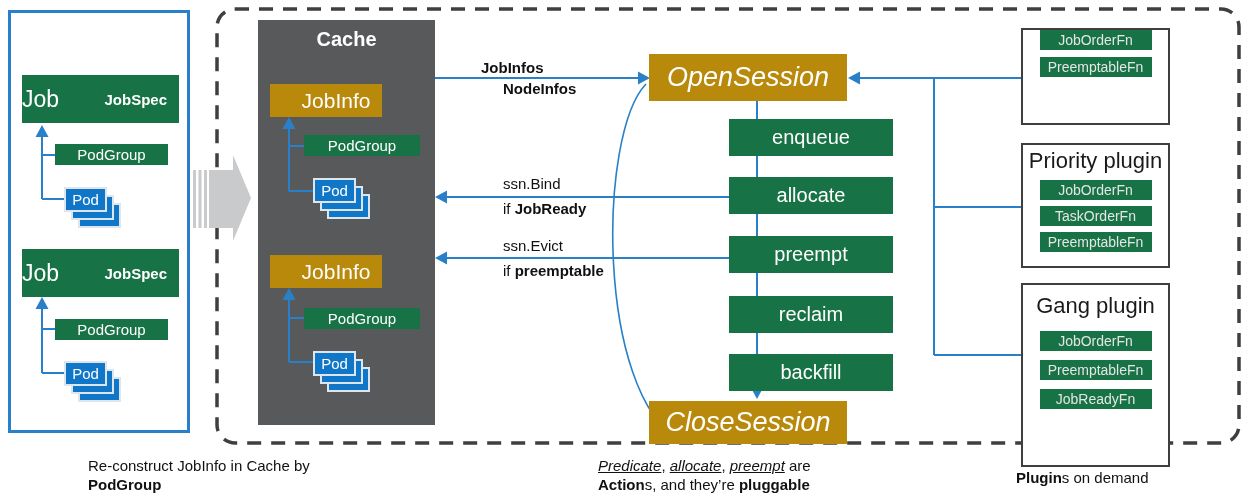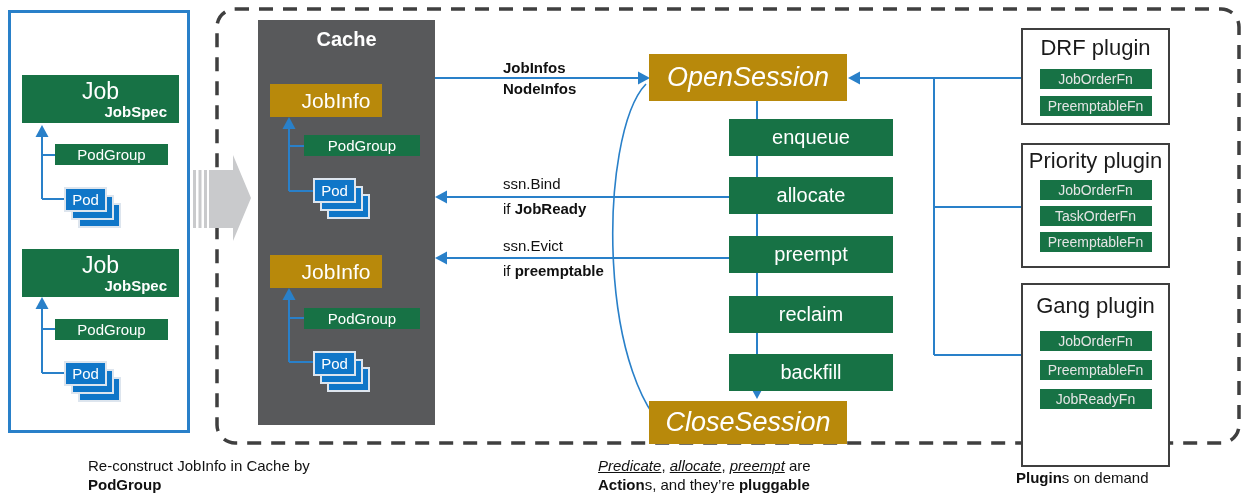--- a/index.html
+++ b/index.html
@@ -17,21 +17,21 @@
   
   .left-panel{left:8px;top:10px;width:182px;height:423px;border:3px solid var(--line);}
 
   
   .cache-panel{left:258px;top:20px;width:177px;height:405px;background:var(--cachegray);border:none;}
   .cache-title{position:absolute;left:258px;top:28px;width:177px;text-align:center;color:#fff;
                font-weight:bold;font-size:20px;z-index:3;}
 
   
   .jobbox{position:absolute;left:22px;width:157px;height:48px;background:var(--green);color:#fff;
-          display:flex;flex-direction:column;align-items:center;justify-content:center;z-index:3;}
+          display:flex;align-items:center;justify-content:center;z-index:3;}
   .jobtitle{font-size:23px;line-height:24px;}
   .jobspec{width:100%;box-sizing:border-box;text-align:right;padding-right:12px;
            font-weight:bold;font-size:15px;line-height:17px;}
   .gbox{position:absolute;background:var(--green);color:#fff;font-size:15px;
         display:flex;align-items:center;justify-content:center;z-index:3;}
   .goldbox{position:absolute;background:var(--gold);color:#fff;
            display:flex;align-items:center;justify-content:center;z-index:3;}
   .jobinfo{left:270px;width:92px;height:33px;font-size:21px;padding-left:20px;}
   .session{left:649px;width:198px;font-size:27px;font-style:italic;}
   .action{position:absolute;left:729px;width:164px;height:37px;background:var(--green);color:#fff;
@@ -164,29 +164,28 @@
   </div>
 
   <div class="goldbox session" style="top:54px;height:47px;">OpenSession</div>
   <div class="action" style="top:119px;">enqueue</div>
   <div class="action" style="top:177px;">allocate</div>
   <div class="action" style="top:236px;">preempt</div>
   <div class="action" style="top:296px;">reclaim</div>
   <div class="action" style="top:354px;">backfill</div>
   <div class="goldbox session" style="top:401px;height:43px;">CloseSession</div>
 
-  <div class="elabel" style="left:503px;top:60px;text-align:center;"><b>JobInfos</b></div>
+  <div class="elabel" style="left:481px;top:60px;text-align:center;"><b>JobInfos</b></div>
   <div class="elabel" style="left:503px;top:81px;"><b>NodeInfos</b></div>
   <div class="elabel" style="left:503px;top:176px;">ssn.Bind</div>
   <div class="elabel" style="left:503px;top:201px;"><span>if </span><b>JobReady</b></div>
   <div class="elabel" style="left:503px;top:238px;">ssn.Evict</div>
   <div class="elabel" style="left:503px;top:263px;"><span>if </span><b>preemptable</b></div>
 
   <div class="plugin drf">
-    <div class="plugin-title">DRF plugin</div>
     <div class="fn">JobOrderFn</div>
     <div class="fn">PreemptableFn</div>
   </div>
   <div class="plugin priority">
     <div class="plugin-title">Priority plugin</div>
     <div class="fn">JobOrderFn</div>
     <div class="fn">TaskOrderFn</div>
     <div class="fn">PreemptableFn</div>
   </div>
   <div class="plugin gang">

